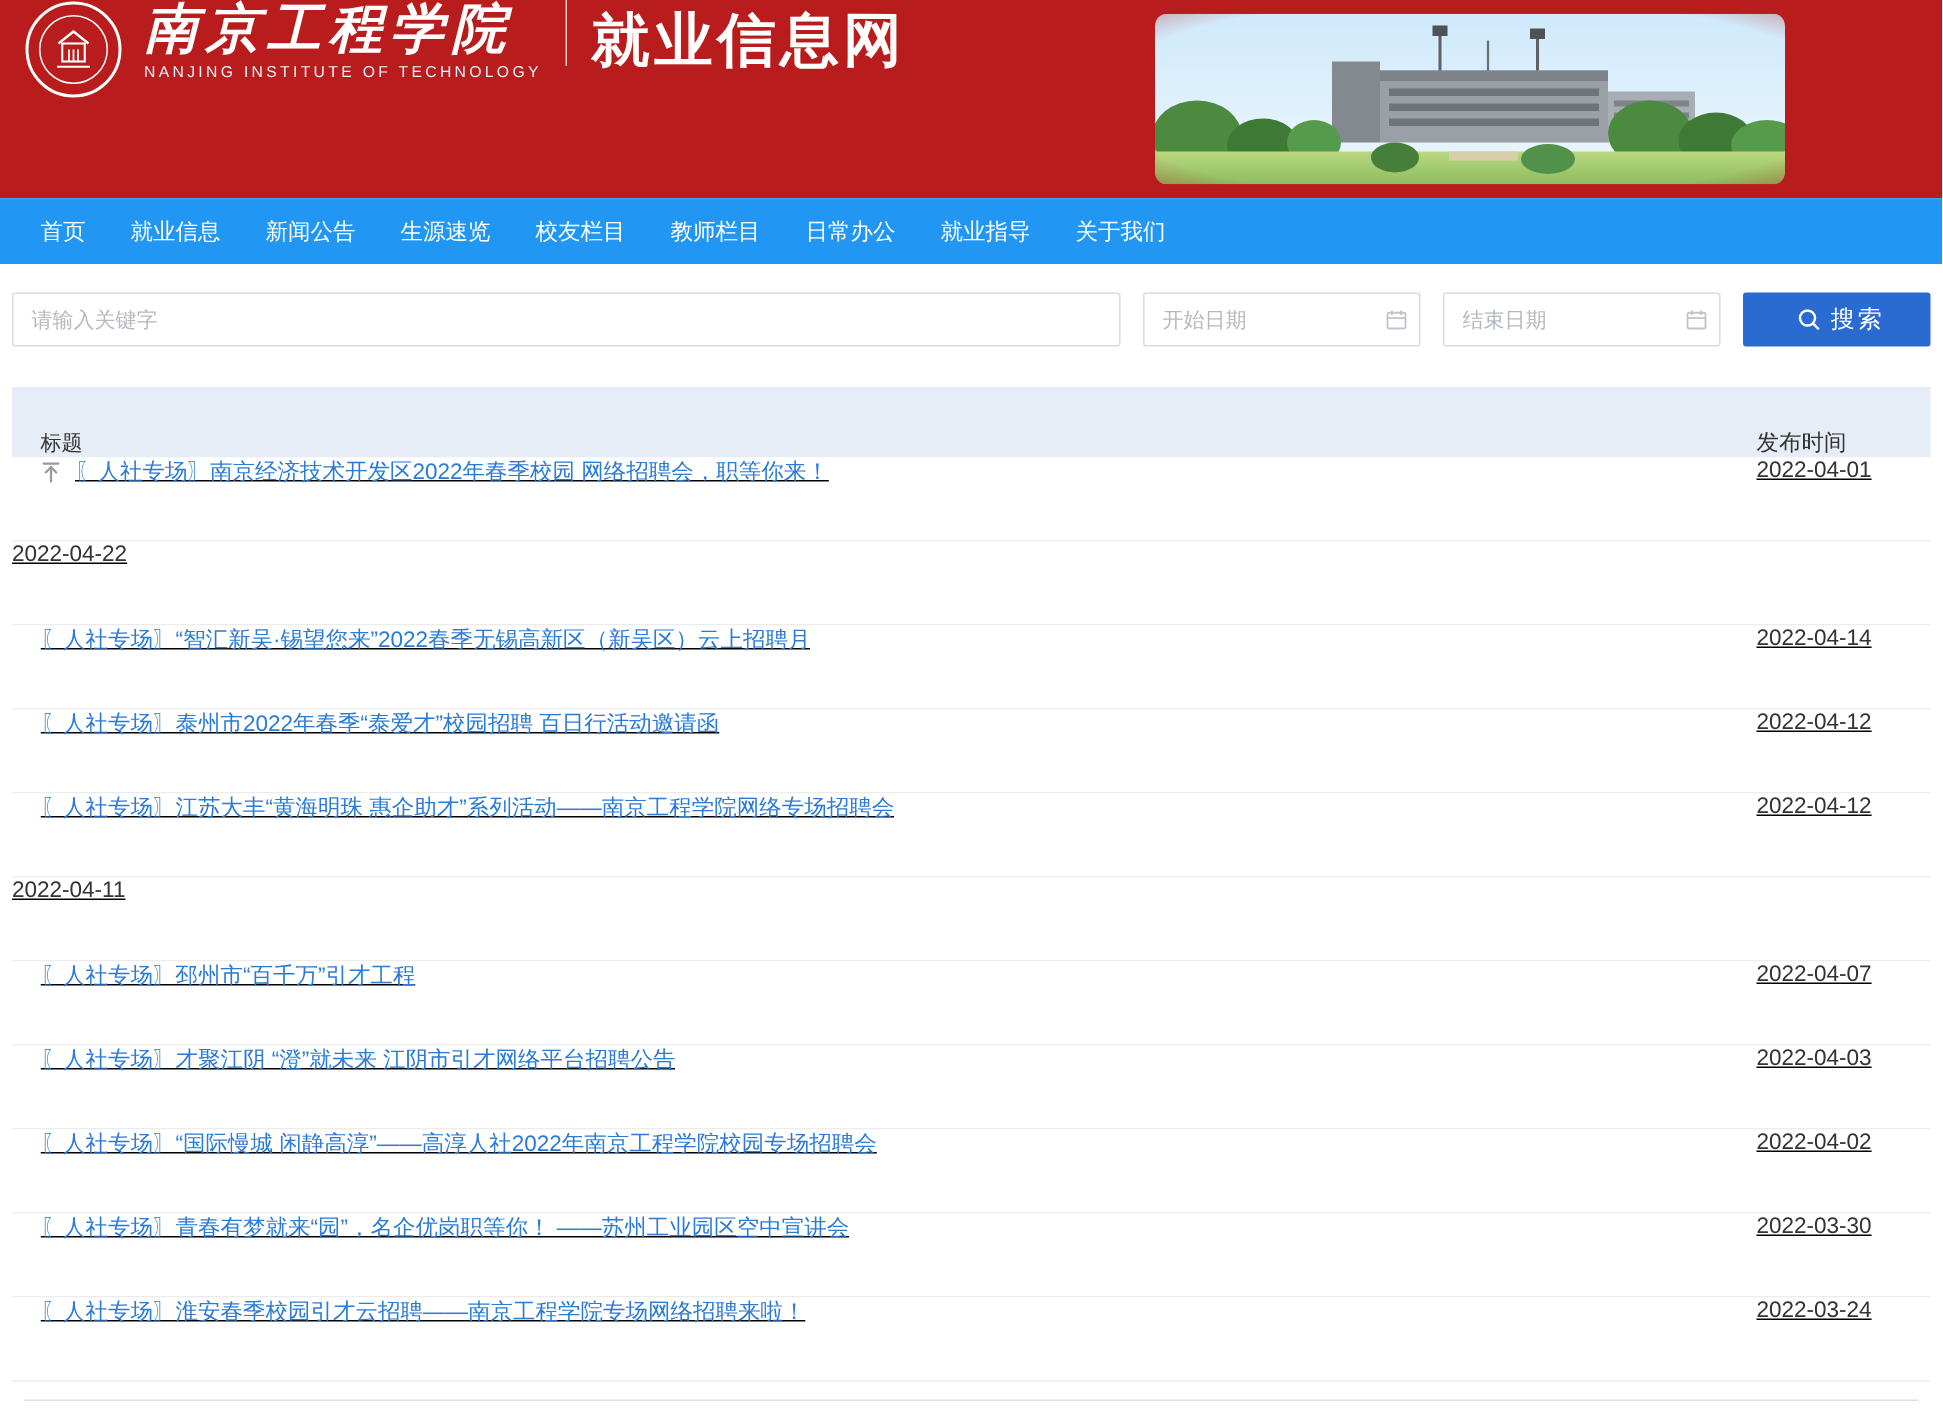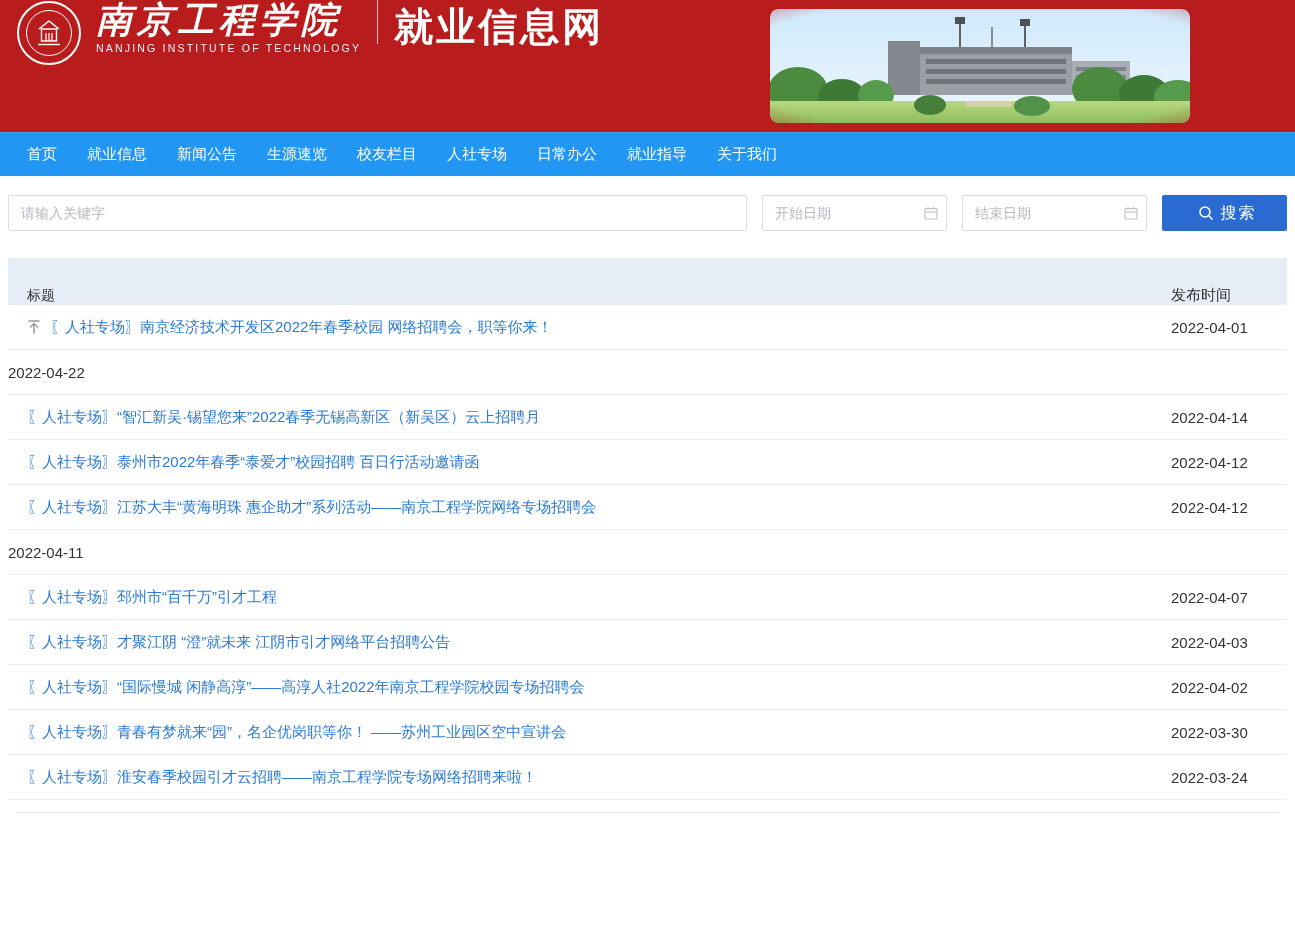--- a/index.html
+++ b/index.html
@@ -65,22 +65,22 @@
 
   
   .list-table { margin: 27px 8px 0 8px; }
   .thead {
     height: 47px; background: #e7edf6; display: flex; align-items: flex-end;
     font-size: 14px; color: #333;
   }
   .cell-title { flex: 1; display: flex; align-items: center; padding-left: 19px; min-width: 0; }
   .cell-date { width: 116px; flex: none; font-size: 15px; color: #333; }
   .trow {
-    height: 45px; display: flex; align-items: center;
-    border-bottom: 1px solid #ececec; background: #fff;
+    height: 56px; display: flex; align-items: flex-start;
+    border-bottom: 1px solid #ececec; background: #fff; text-decoration: underline;
   }
   .row-link {
     color: #2b7bd5; font-size: 15px; text-decoration: none; cursor: pointer;
     white-space: nowrap; overflow: hidden; text-overflow: ellipsis;
   }
   .pin-ic { margin-right: 9px; line-height: 0; flex: none; }
   .bottom-rule { margin: 12px 8px 0 8px; border-top: 1px solid #e0e0e0; height: 0; }
 </style>
 </head>
 <body>
@@ -154,21 +154,21 @@
       </svg>
     </div>
   </div>
 
   <div class="main-nav">
     <a href="#">首页</a>
     <a href="#">就业信息</a>
     <a href="#">新闻公告</a>
     <a href="#">生源速览</a>
     <a href="#">校友栏目</a>
-    <a href="#">人社专场</a>
+    <a href="#">教师栏目</a>
     <a href="#">日常办公</a>
     <a href="#">就业指导</a>
     <a href="#">关于我们</a>
   </div>
 
   <div class="search-bar">
     <input class="kw-input" type="text" placeholder="请输入关键字" style="">
     <div class="date-wrap">
       <input type="text" placeholder="开始日期" style="">
       <span class="cal-ic">

